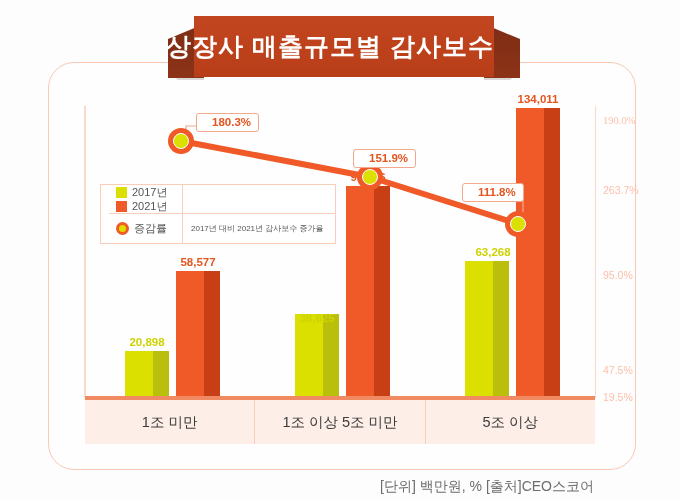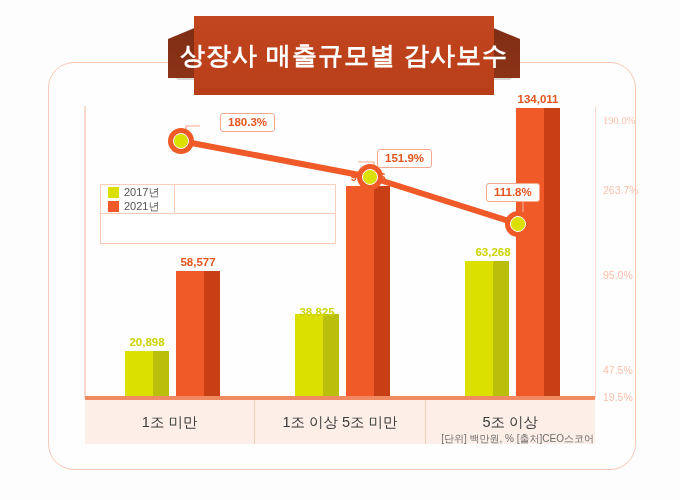--- a/index.html
+++ b/index.html
@@ -25,23 +25,23 @@
   .ribbon-tail.left{left:0;
      background:linear-gradient(180deg,#7d2d15 0%,#8d3317 100%);
      clip-path:polygon(100% 0,100% 100%,0 100%,0 28%);}
   .ribbon-tail.right{right:0;
      background:linear-gradient(180deg,#7d2d15 0%,#8d3317 100%);
      clip-path:polygon(0 0,0 100%,100% 100%,100% 28%);}
   .ribbon-shadow{position:absolute;top:56px;width:34px;height:8px;background:#d9d9d9;}
   .ribbon-shadow.left{left:2px;clip-path:polygon(0 0,100% 0,100% 100%,22% 100%);}
   .ribbon-shadow.right{right:2px;clip-path:polygon(0 0,100% 0,78% 100%,0 100%);}
   .ribbon-main{
-    position:absolute;left:26px;top:0;width:300px;height:79px;
+    position:absolute;left:26px;top:0;width:300px;height:61px;
     background:linear-gradient(180deg,#c2461f 0%,#b83e19 100%);
-    display:flex;align-items:center;justify-content:center;
+    display:flex;align-items:center;justify-content:flex-end;
   }
   .ribbon-main span{
     color:#ffffff;font-size:25px;font-weight:bold;letter-spacing:1px;
     white-space:nowrap;
   }
 
   
   .plot{position:absolute;left:85px;top:106px;width:510px;height:292px;}
   .axis-line{position:absolute;top:0;width:1.5px;height:292px;background:#fad9cc;}
   .axis-line.left{left:-1px;}
@@ -81,28 +81,28 @@
     background:#ef5a28;box-sizing:border-box;
     display:flex;align-items:center;justify-content:center;
   }
   .marker .inner{
     width:16px;height:16px;border-radius:50%;background:#dbe000;
     border:1.6px solid #ffffff;box-sizing:border-box;
   }
 
   .callout{
     position:absolute;background:#ffffff;border:1.2px solid #f4a88c;
-    border-radius:3px;padding:2px 7px 3px 7px;
-    font-size:11.5px;font-weight:bold;color:#e4551f;white-space:nowrap;margin-left:24px;
+    border-radius:3px;padding:2px 7px 3px 15px;
+    font-size:11.5px;font-weight:bold;color:#e4551f;white-space:nowrap;
   }
 
   
   .legend{
     position:absolute;left:100px;top:184px;width:236px;height:60px;
-    background:#ffffff;border:1px solid #f9cdb8;box-sizing:border-box;
+    background:#ffffff;border:1px solid #f9cdb8;box-sizing:border-box;padding-left:8px;
   }
   .legend .row{display:flex;height:50%;box-sizing:border-box;}
   .legend .row.top{border-bottom:1px solid #f9cdb8;}
   .legend .lcol{
     width:74px;box-sizing:border-box;border-right:1px solid #f9cdb8;
     display:flex;flex-direction:column;justify-content:center;
     padding-left:7px;
   }
   .legend .rcol{
     flex:1;display:flex;align-items:center;padding-left:8px;box-sizing:border-box;
@@ -125,22 +125,22 @@
     background:#fdeee8;display:flex;box-sizing:border-box;
   }
   .catcell{
     flex:1;display:flex;align-items:center;justify-content:center;
     font-size:14.5px;color:#3b3b3b;box-sizing:border-box;
   }
   .catcell + .catcell{border-left:1px solid #f8cdb9;}
 
   
   .footer{
-    position:absolute;right:86px;top:432px;
-    font-size:10px;color:#6d6d6d;white-space:nowrap;
+    position:absolute;right:86px;top:478px;
+    font-size:14px;color:#6d6d6d;white-space:nowrap;
   }
 </style>
 </head>
 <body>
 
 <div id="infographic">
 
   <div class="card"></div>
 
   <div class="ribbon-wrap">
@@ -172,21 +172,21 @@
     <div class="bar o" style="left:91px;width:44px;height:127px;">
       <div class="face"></div>
       <div class="side"></div>
     </div>
     <div class="barlabel o" style="left:81px;width:64px;bottom:130px;">58,577</div>
 
     <div class="bar y" style="left:210px;width:44px;height:84px;">
       <div class="face"></div>
       <div class="side"></div>
     </div>
-    <div class="barlabel y" style="left:200px;width:64px;bottom:80px;margin-top:40px;">38,825</div>
+    <div class="barlabel y" style="left:200px;width:64px;bottom:74px;margin-top:40px;">38,825</div>
 
     <div class="bar o" style="left:261px;width:44px;height:212px;">
       <div class="face"></div>
       <div class="side"></div>
     </div>
     <div class="barlabel o" style="left:251px;width:64px;bottom:215px;">97,786</div>
 
     <div class="bar y" style="left:380px;width:44px;height:137px;">
       <div class="face"></div>
       <div class="side"></div>
@@ -230,20 +230,31 @@
         <div class="key">
           <span class="sw y"></span>
           <span class="ktext">2017년</span>
         </div>
         <div class="key">
           <span class="sw o"></span>
           <span class="ktext">2021년</span>
         </div>
       </div>
     </div>
+    <div class="row">
+      <div class="lcol">
+        <div class="key">
+          <span class="sw ring"></span>
+          <span class="ktext">증감률</span>
+        </div>
+      </div>
+      <div class="rcol">
+        <span class="desc sm">2017년 대비 2021년 감사보수 증가율</span>
+      </div>
+    </div>
   </div>
 
   <div class="catband">
     <div class="catcell">1조 미만</div>
     <div class="catcell">1조 이상 5조 미만</div>
     <div class="catcell">5조 이상</div>
   </div>
 
   <div class="footer">[단위] 백만원, %   [출처]CEO스코어</div>
 

